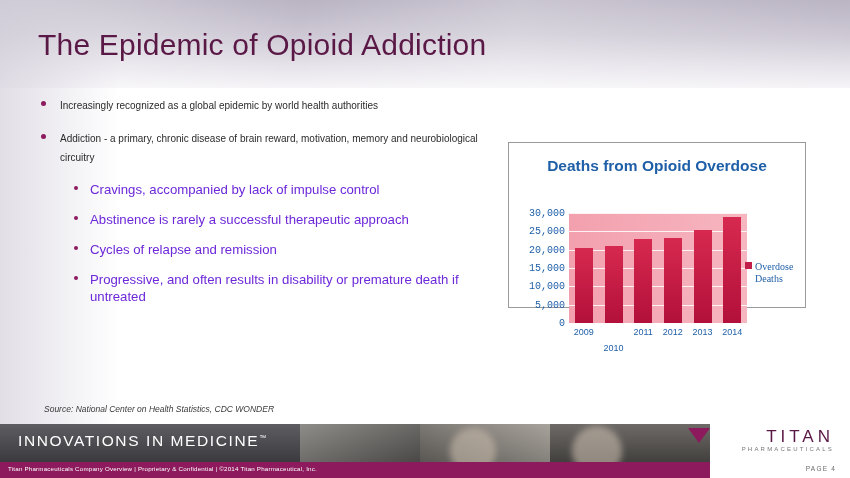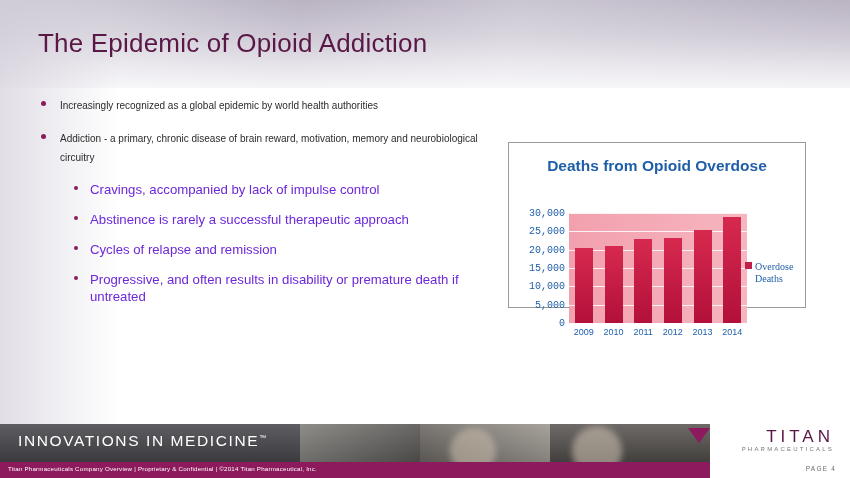--- a/index.html
+++ b/index.html
@@ -35,21 +35,21 @@
   .left-wash {
     position: absolute;
     left: 0; top: 0;
     width: 120px; height: 478px;
     background: linear-gradient(90deg, rgba(201,196,210,0.55) 0%, rgba(255,255,255,0) 100%);
   }
   .title {
     position: absolute;
     left: 38px;
     top: 28px;
-    font-size: 26px;
+    font-size: 30px;
     color: #5a1846;
     letter-spacing: 0.2px;
     font-weight: 400;
   }
 
   
   .bullets {
     position: absolute;
     left: 38px;
     top: 96px;
@@ -314,20 +314,21 @@
         <span class="dot"></span>
         <span>Cycles of relapse and remission</span>
       </div>
       <div class="b2">
         <span class="dot"></span>
         <span>Progressive, and often results in disability or premature death if untreated</span>
       </div>
     </div>
   </div>
 
+  <div class="source">Source: National Center on Health Statistics, CDC WONDER</div>
 
   <div class="chart-panel">
     <div class="chart-title">Deaths from Opioid Overdose</div>
 
     <div class="y-axis" id="yaxis">
         <div class="ytick" style="top: 110px;">0</div>
         <div class="ytick" style="top: 91.6667px;">5,000</div>
         <div class="ytick" style="top: 73.3333px;">10,000</div>
         <div class="ytick" style="top: 55px;">15,000</div>
         <div class="ytick" style="top: 36.6667px;">20,000</div>
@@ -348,21 +349,21 @@
           <div class="bar" title="2009: 20400" style="left: 5.83333px; height: 74.8px;"></div>
           <div class="bar" title="2010: 21100" style="left: 35.5px; height: 77.3667px;"></div>
           <div class="bar" title="2011: 22800" style="left: 65.1667px; height: 83.6px;"></div>
           <div class="bar" title="2012: 23200" style="left: 94.8333px; height: 85.0667px;"></div>
           <div class="bar" title="2013: 25500" style="left: 124.5px; height: 93.5px;"></div>
           <div class="bar" title="2014: 29000" style="left: 154.167px; height: 106.333px;"></div>
         </div>
     </div>
     <div id="xaxis">
         <div class="xtick" style="left: 74.8333px;">2009</div>
-        <div class="xtick" style="left: 104.5px;">2010</div>
+        <div class="xtick" style="left: 104.5px; margin-top: 16px;">2010</div>
         <div class="xtick" style="left: 134.167px;">2011</div>
         <div class="xtick" style="left: 163.833px;">2012</div>
         <div class="xtick" style="left: 193.5px;">2013</div>
         <div class="xtick" style="left: 223.167px;">2014</div>
       </div>
 
     <div class="legend">
       <span class="legend-swatch"></span>
       <span>Overdose Deaths</span>
     </div>

